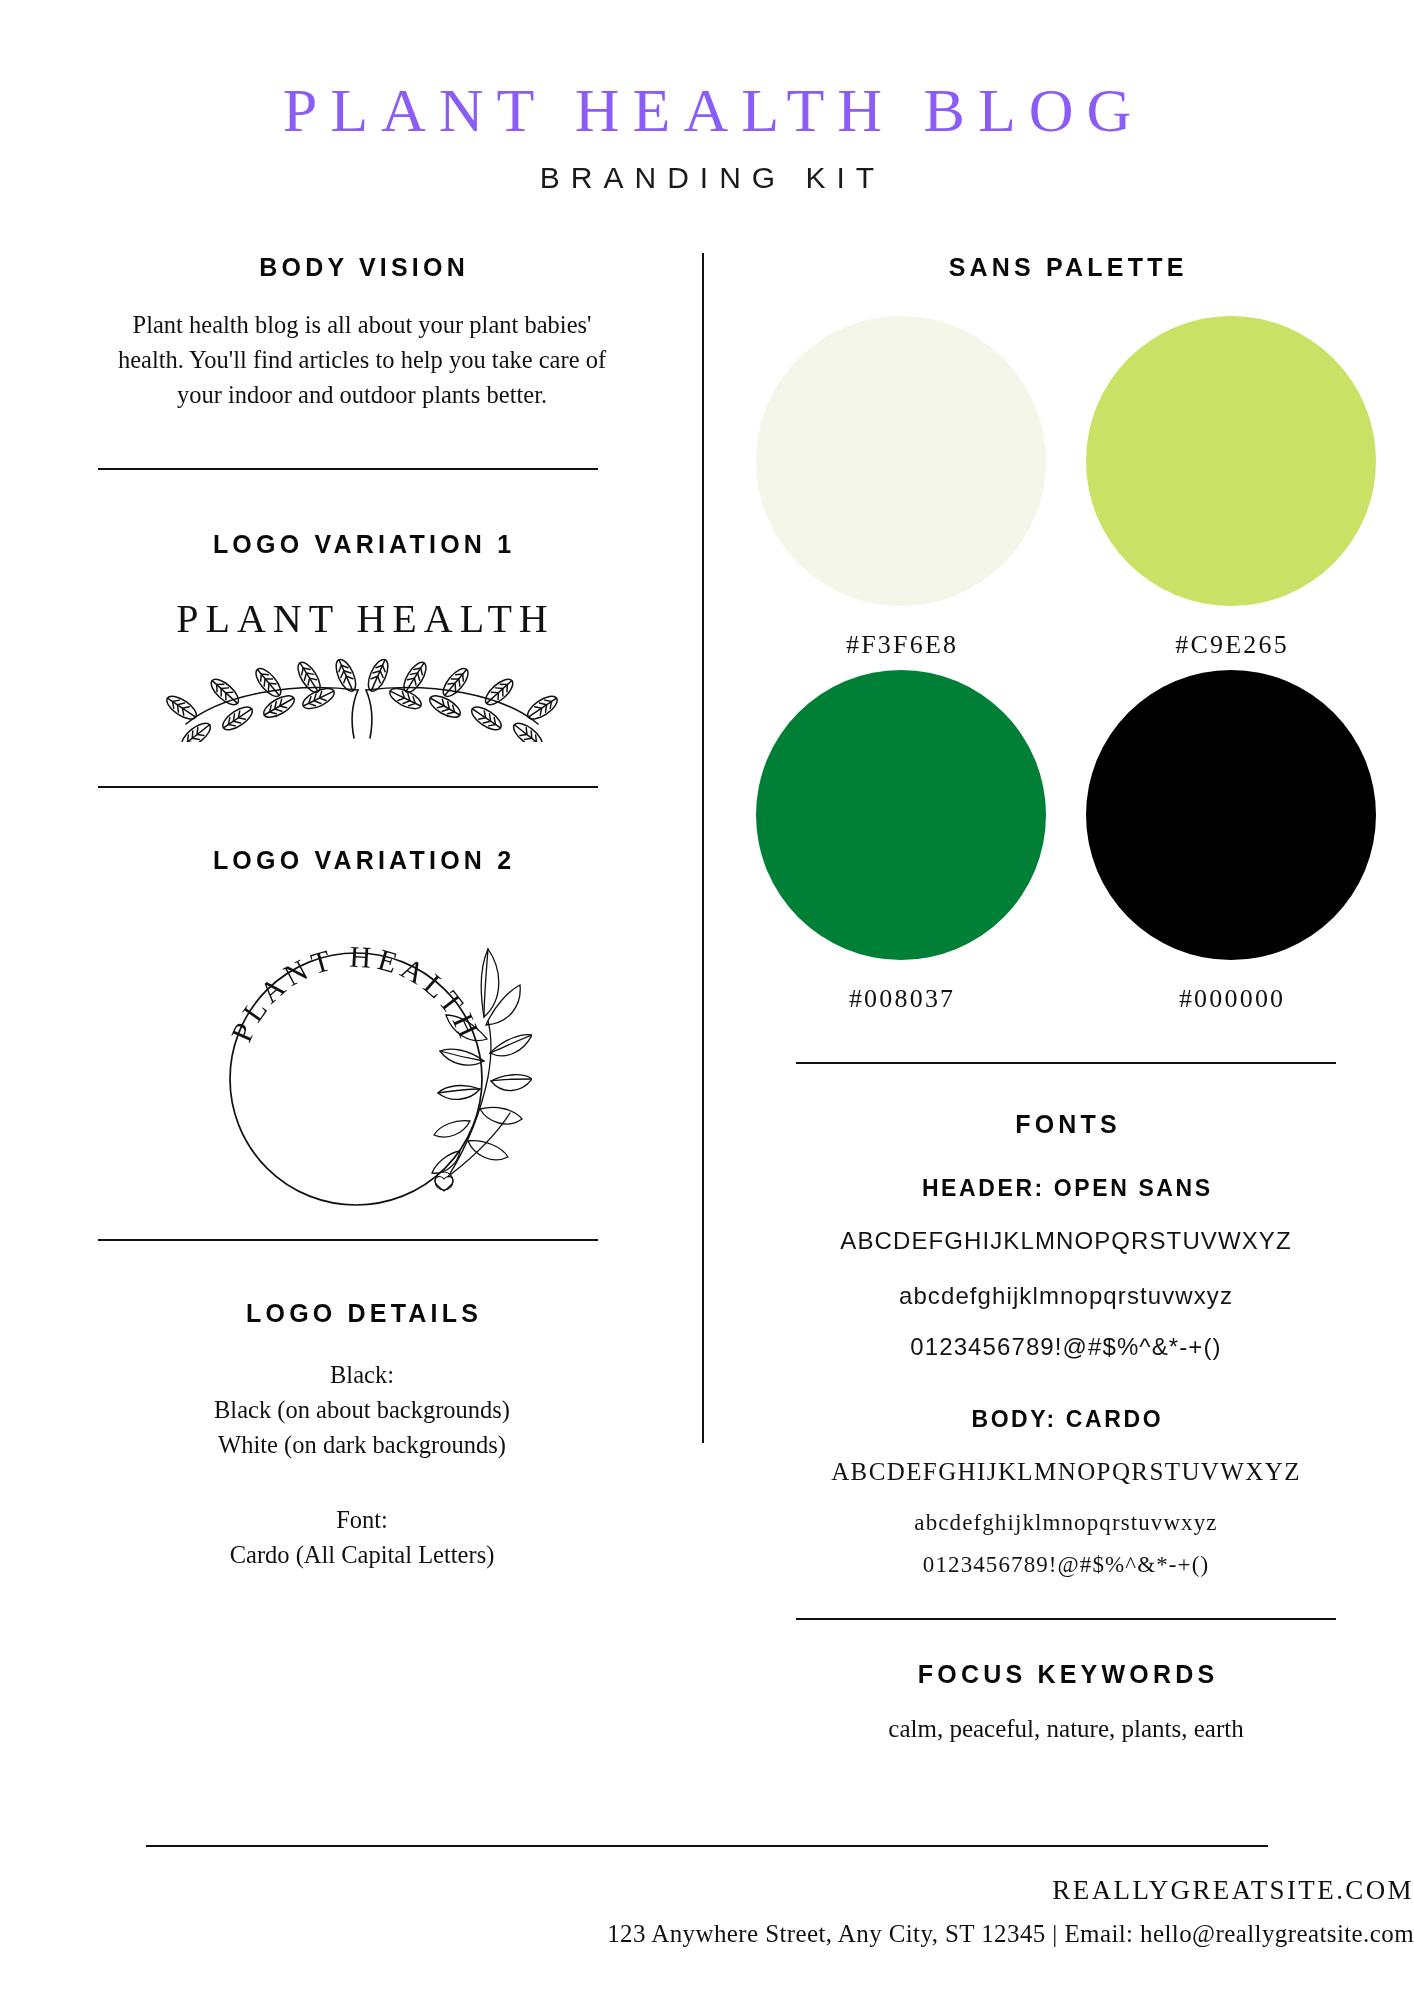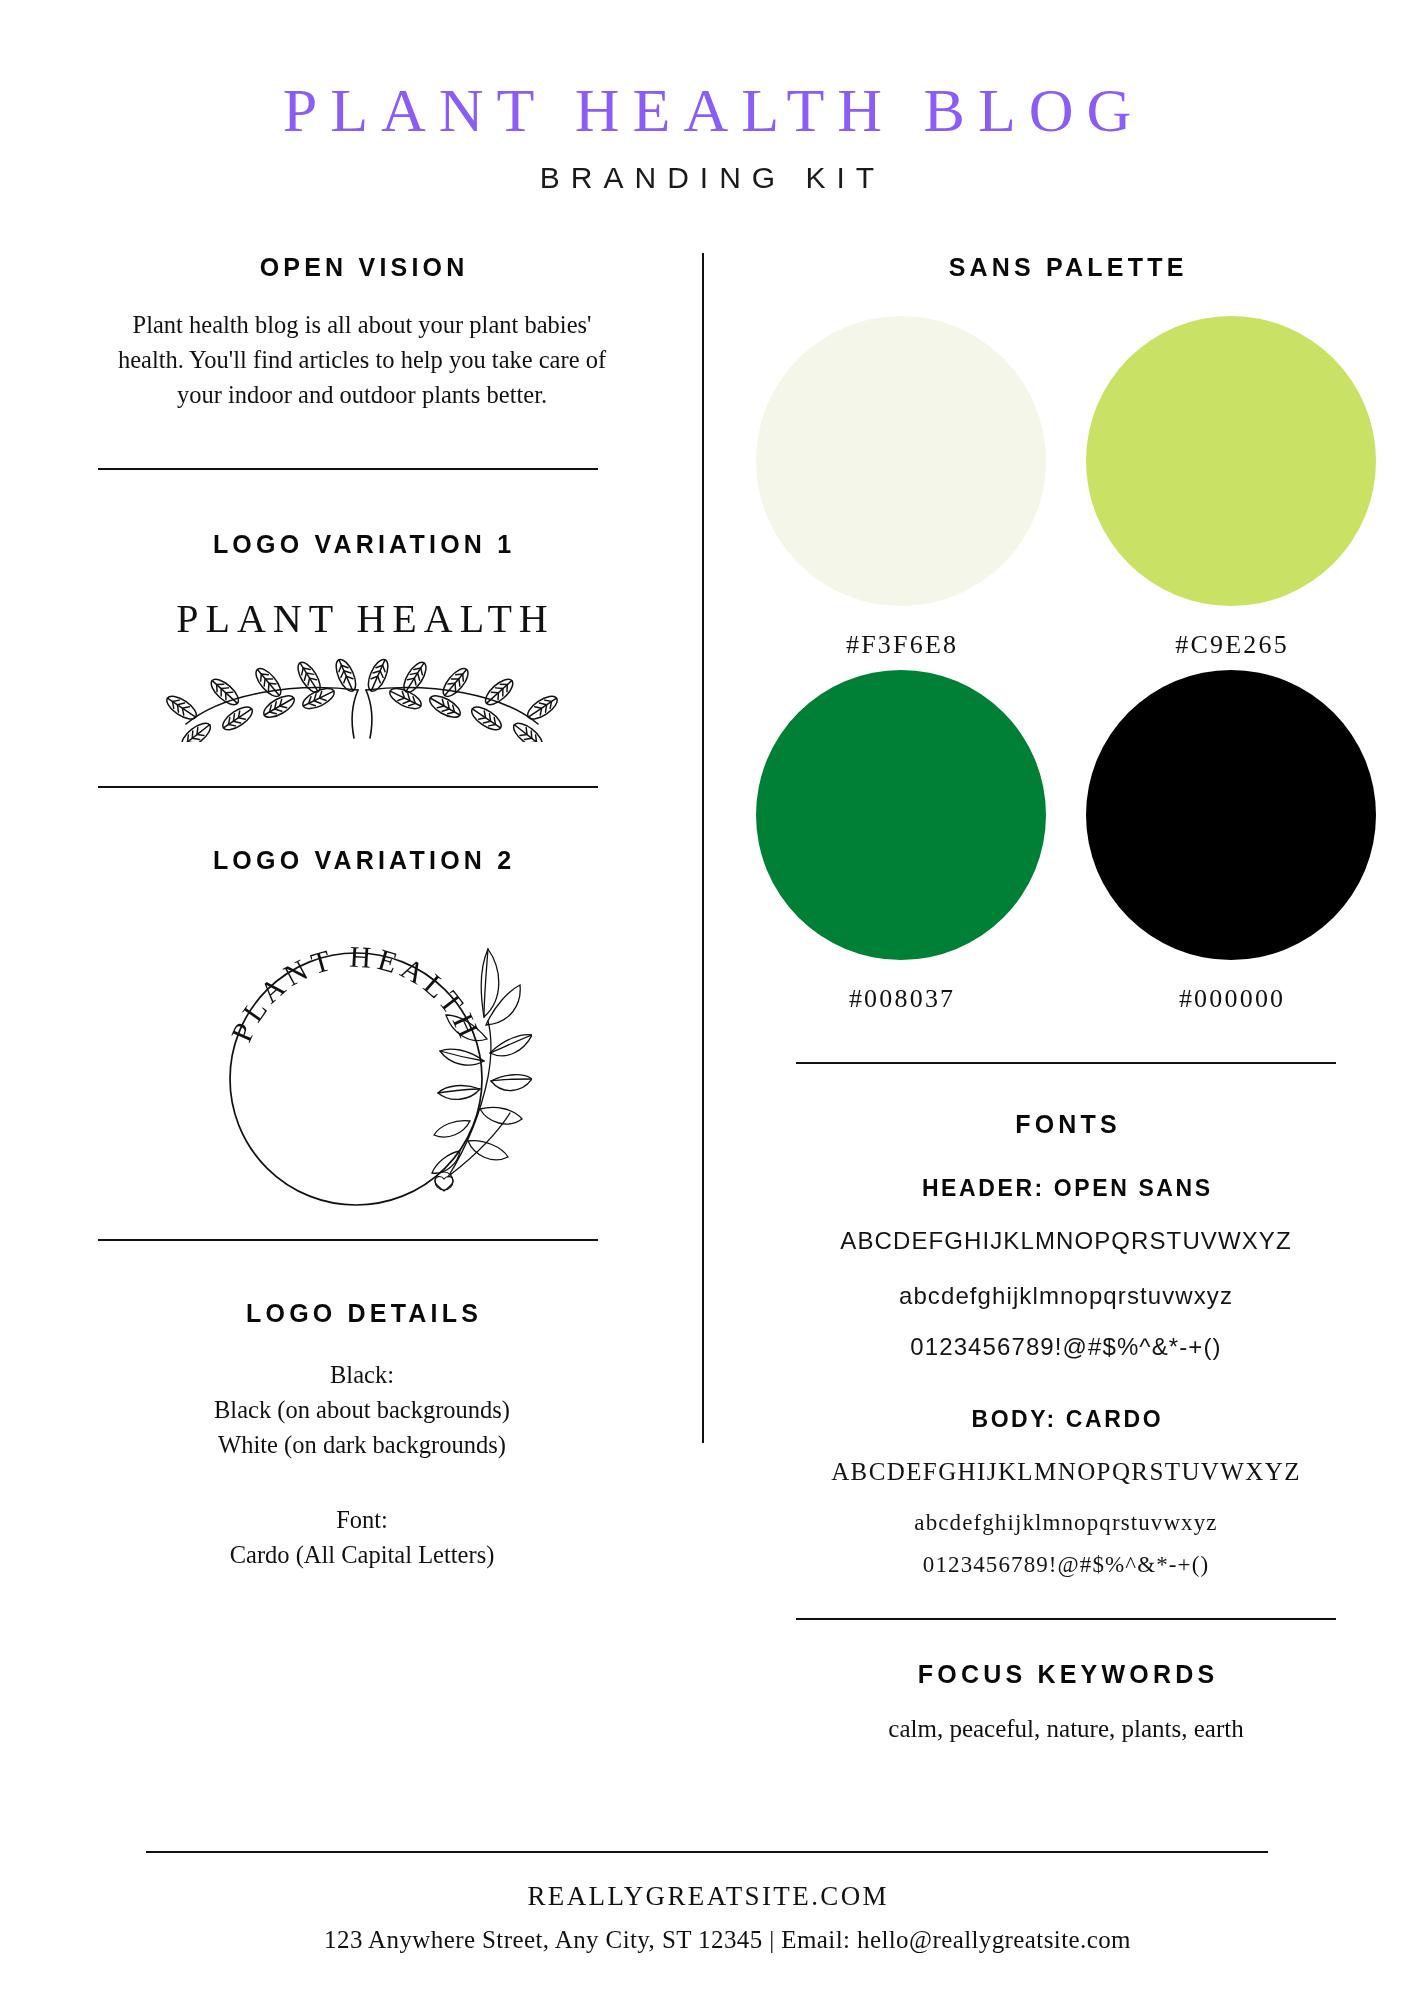--- a/index.html
+++ b/index.html
@@ -192,22 +192,22 @@
     text-align: center;
     color: #111111;
     margin: 0;
   }
 
   
   .footer {
     position: absolute;
     left: 0;
     right: 0;
-    bottom: 46px;
-    text-align: center;
+    bottom: 52px;
+    text-align: right;
   }
   .footer-rule {
     border: 0;
     border-top: 2px solid #111111;
     width: 1122px;
     margin: 0 auto 28px auto;
   }
   .footer-site {
     font-family: "Liberation Serif", serif;
     font-size: 27px;
@@ -233,21 +233,21 @@
   <div class="header">
     <h1 class="main-title">PLANT HEALTH BLOG</h1>
     <div class="sub-title">BRANDING KIT</div>
   </div>
 
   <div class="columns">
 
     <div class="col-left">
 
       <div>
-        <div class="sec-heading">OPEN VISION</div>
+        <div class="sec-heading">BODY VISION</div>
         <p class="body-text" style="margin-top:26px; padding:0 62px;">Plant health blog is all about your plant babies' health. You'll find articles to help you take care of your indoor and outdoor plants better.</p>
       </div>
 
       <hr class="hr hr-left" style="margin-top:56px;">
 
       <div style="margin-top:60px;">
         <div class="sec-heading">LOGO VARIATION 1</div>
         <div class="logo1-word" style="margin-top:36px;">PLANT HEALTH</div>
 
         <svg class="wreath" width="400" height="96" viewBox="0 0 400 96">

